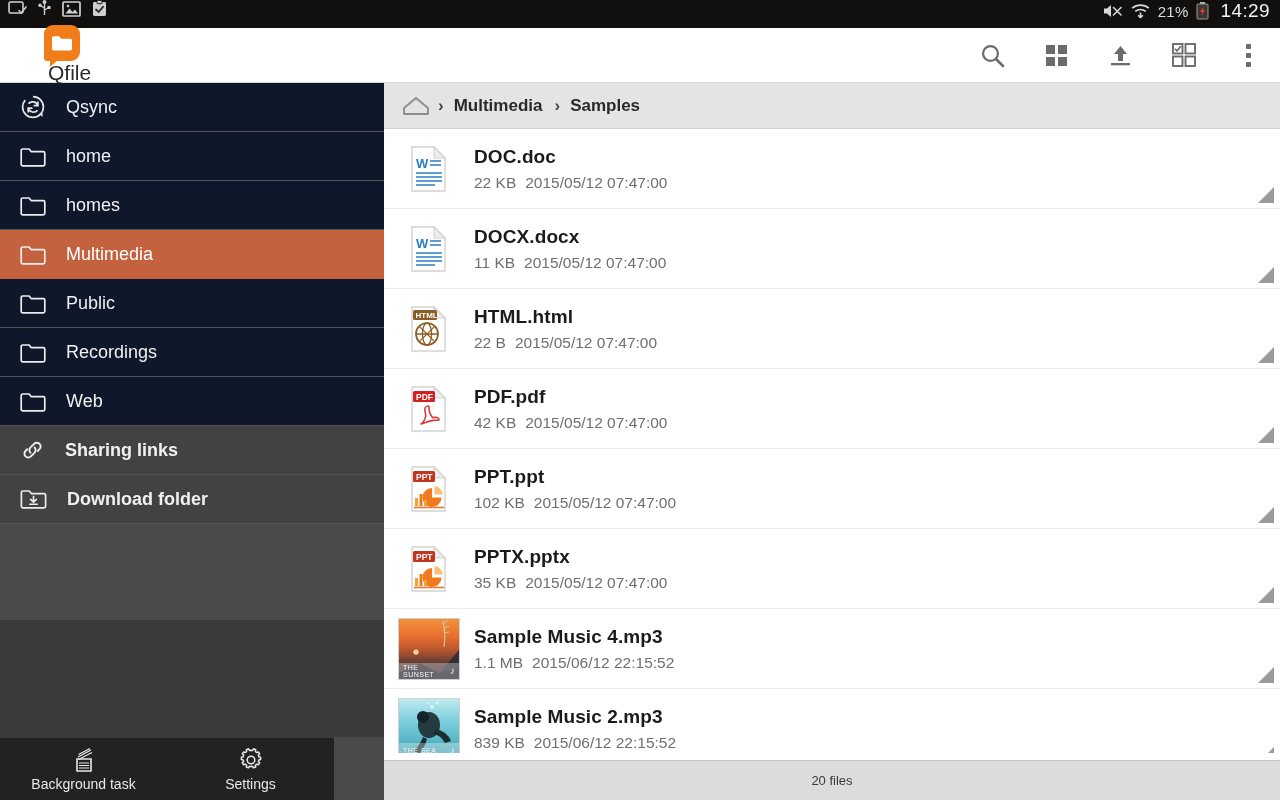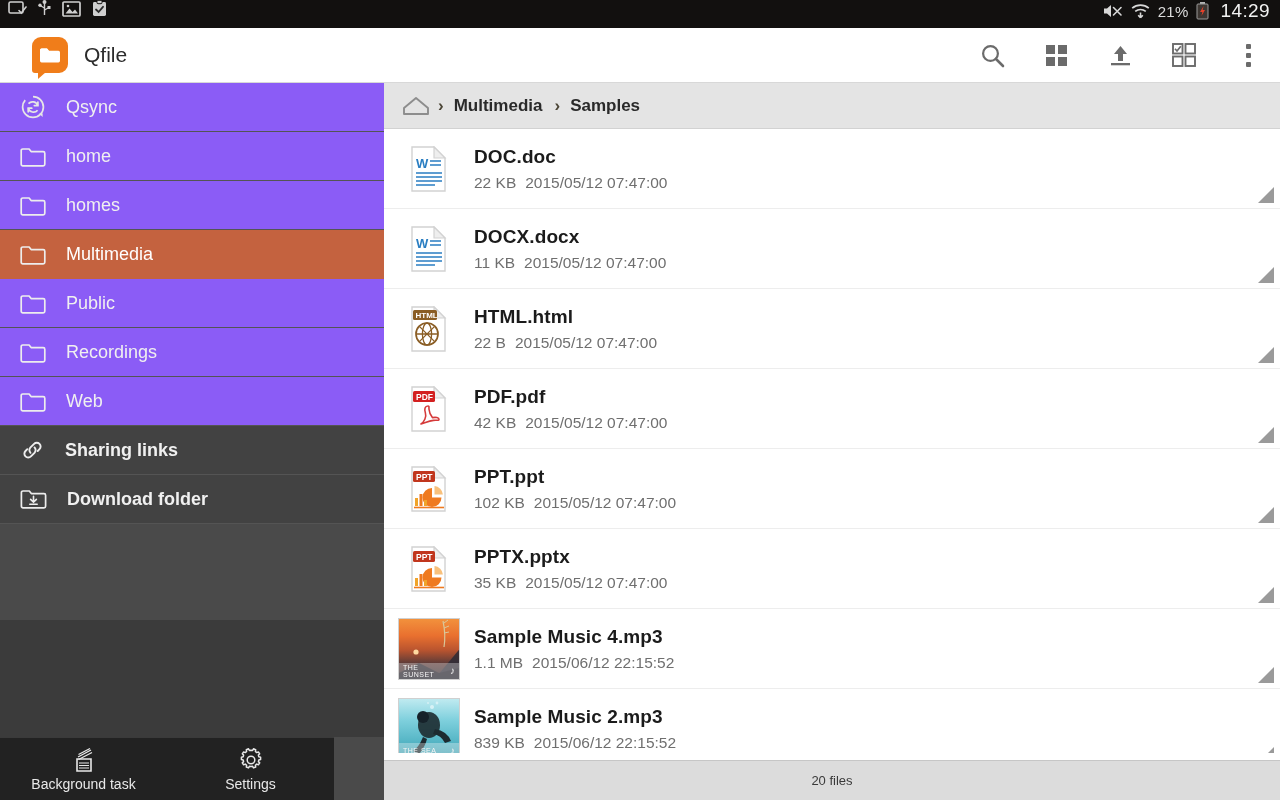--- a/index.html
+++ b/index.html
@@ -22,21 +22,21 @@
   .sb-right .pct{ color:#dcdcdc; font-size:15px; letter-spacing:.2px; }
   .sb-right .clock{ color:#f2f2f2; font-size:19px; letter-spacing:.4px; margin-left:3px; }
   .ic{ display:block; }
 
   
   .appbar{
     position:absolute; top:28px; left:0; width:1280px; height:55px;
     background:#ffffff; display:flex; align-items:center;
     border-bottom:1px solid #d8d8d8;
   }
-  .logo-wrap{ margin-left:32px; display:flex; align-items:center; }
+  .logo-wrap{ margin-left:32px; display:flex; align-items:center;flex-direction:column; }
   .logo{
     width:36px; height:36px; background:#f07d1a;
     border-radius:9px 9px 9px 3px; position:relative;
     display:flex; align-items:center; justify-content:center;
   }
   .logo:after{
     content:""; position:absolute; left:6px; bottom:-6px;
     width:0; height:0; border-left:8px solid #f07d1a;
     border-bottom:7px solid transparent;
   }
@@ -57,21 +57,21 @@
   .side-head{
     height:44px; background:#333333; display:flex; align-items:center;
     padding:0 16px 0 18px;
   }
   .side-head .hostname{
     color:#ffffff; font-size:19px; font-weight:bold; margin-left:18px;
     letter-spacing:.2px;
   }
   .logout{ margin-left:auto; cursor:pointer; }
 
-  .side-list{ background:#8b5cf6; }
+  .side-list{ background:#0f172a; }
   .side-item{
     height:49px; display:flex; align-items:center; padding-left:20px;
     border-bottom:1px solid #545454; cursor:pointer; position:relative;
   }
   .side-item .lbl{ color:#f0f0f0; font-size:18px; margin-left:20px; }
   .side-item.active{ background:#c4623f; border-bottom-color:#c4623f; }
   .side-item.active .lbl{ color:#ffffff; }
   .side-item.strong{ background:#424242; }
   .side-item.strong .lbl{ font-weight:bold; }
 

